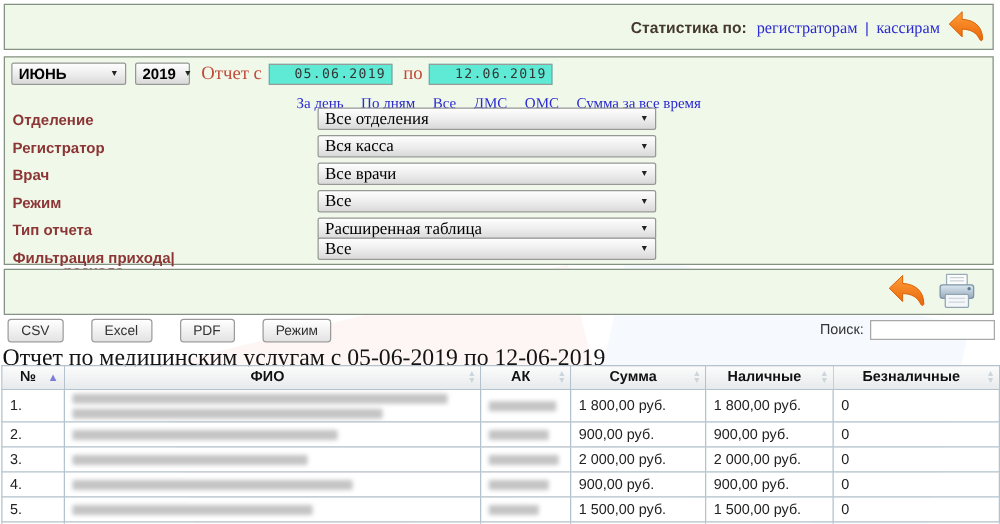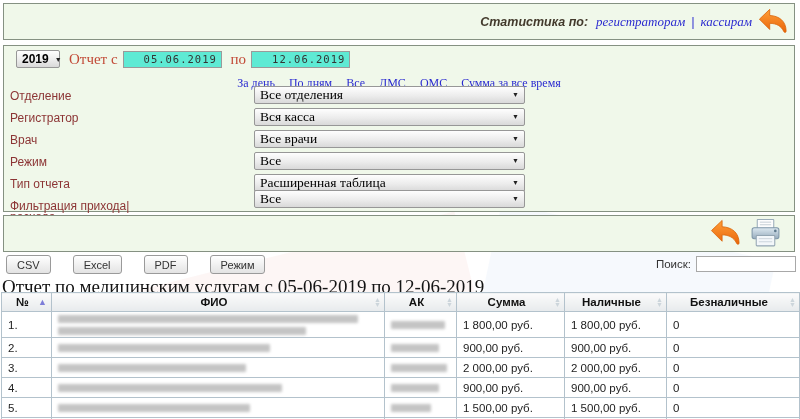--- a/index.html
+++ b/index.html
@@ -21,21 +21,21 @@
     position:absolute; left:3px; width:792px;
     background:#f0f8ea; border:1px solid #859182;
   }
   #topbar { top:3px; height:37px; }
   #filters-panel { top:45px; height:167px; }
   #toolbar-panel { top:215px; height:37px; }
 
   
   .topbar-right {
     position:absolute; right:6px; top:0; height:100%;
-    display:flex; align-items:center; gap:6px;font-style:italic;
+    display:flex; align-items:center; gap:6px;
   }
   .stats-label { font-size:12.5px; font-weight:bold; color:#433a2c; margin-right:2px; }
   a.blue-link { color:#2b2bd0; text-decoration:none; font-family:"Liberation Serif", serif; font-size:13px; }
   .link-sep { color:#2b2bd0; font-size:12px; }
 
   
   .controls-row { position:absolute; left:5px; top:4px; display:flex; align-items:center; }
   .sel {
     background: linear-gradient(#fefefe, #ececec 55%, #d9d9d9);
     border:1px solid #979797; border-radius:2px;
@@ -49,21 +49,21 @@
   .date-input {
     width:99px; height:17px; border:1px solid #9a9a9a; background:#5eead4;
     font-family:"DejaVu Sans Mono", monospace; font-size:10.5px; letter-spacing:1px;
     color:#333; padding:0 0 0 20px;
   }
   .quick-links { position:absolute; top:27px; left:0; width:100%; text-align:center; }
   .quick-links a { margin:0 7px; font-size:12px; }
 
   
   .frow { position:absolute; left:6px; right:6px; height:20px; }
-  .flabel { display:inline-block; font-size:12px; font-weight:normal; color:#8c3535; margin-top:3px; }
+  .flabel { display:inline-block; font-size:12px; font-weight:bold; color:#8c3535; margin-top:3px;text-align:center; }
   .flabel.wrap { width:130px; line-height:11px; margin-top:16px; }
   .fsel { position:absolute; left:244px; top:0; width:271px;
     font-family:"Liberation Serif", serif; font-size:13.5px; height:18px; }
 
   
   .toolbar-icons { position:absolute; right:12px; top:0; height:100%;
     display:flex; align-items:center; gap:8px; }
 
   
   .export-row { position:absolute; left:6px; top:255px; display:flex; gap:22px; }
@@ -146,20 +146,24 @@
     <span class="link-sep">|</span>
     <a class="blue-link" href="#">кассирам</a>
     <svg class="icon" width="30" height="30">
         <use href="#icon-back-arrow"></use>
       </svg>
   </div>
 </div>
 
 <div id="filters-panel" class="panel">
   <div class="controls-row">
+    <div class="sel sel-month">
+      <span>ИЮНЬ</span>
+      <span class="dd">▼</span>
+    </div>
     <div class="sel sel-year">
       <span>2019</span>
       <span class="dd">▼</span>
     </div>
     <span class="red-label">Отчет с</span>
     <input class="date-input" value="05.06.2019" style="">
     <span class="red-label">по</span>
     <input class="date-input" value="12.06.2019" style="">
   </div>
   <div class="quick-links" id="quick-links"><a class="blue-link" href="#">За день</a><a class="blue-link" href="#">По дням</a><a class="blue-link" href="#">Все</a><a class="blue-link" href="#">ДМС</a><a class="blue-link" href="#">ОМС</a><a class="blue-link" href="#">Сумма за все время</a></div>

